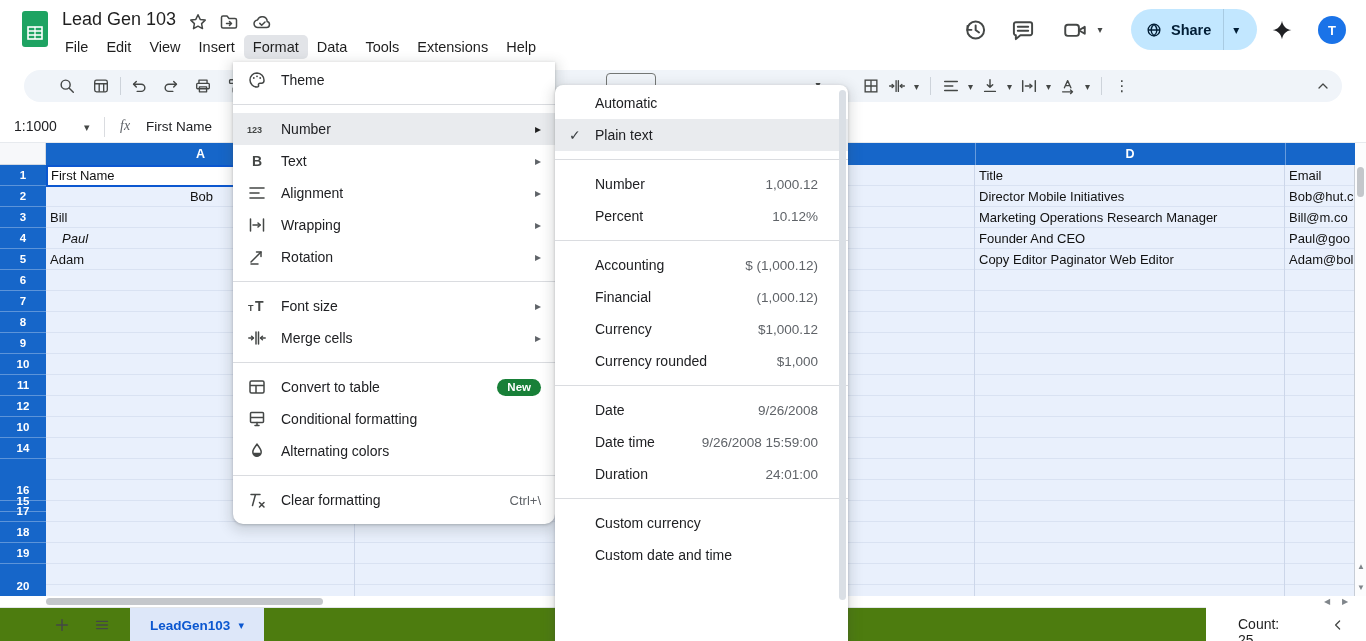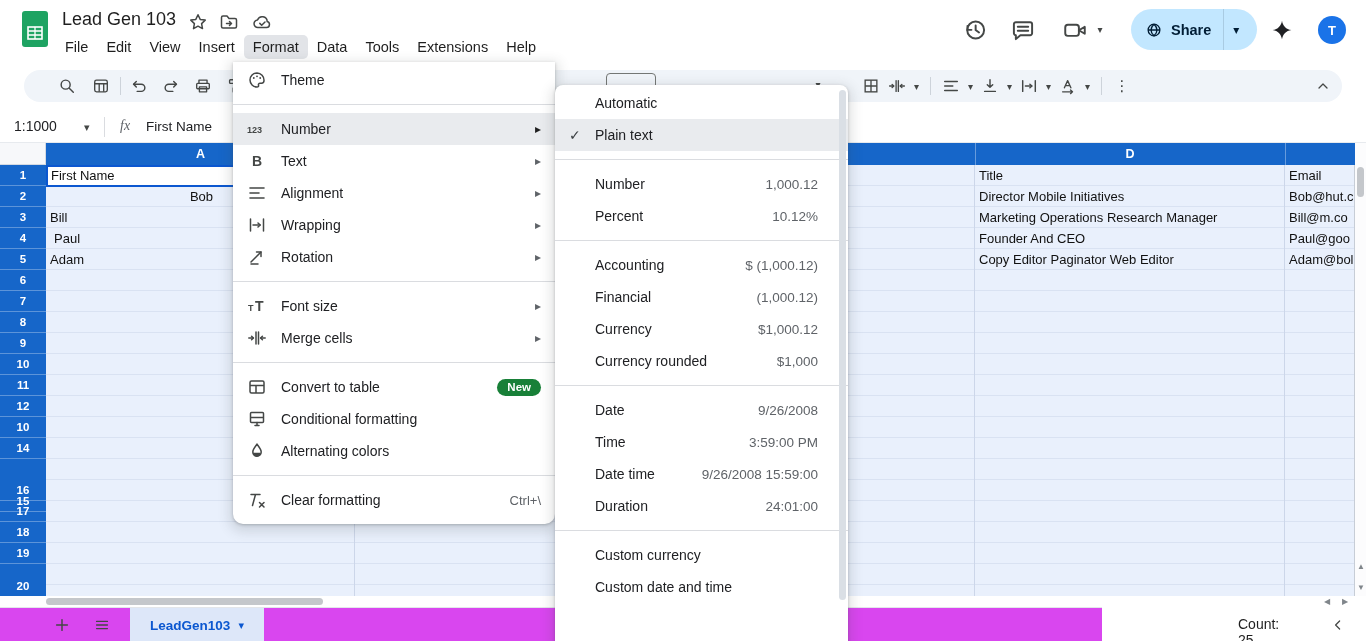--- a/index.html
+++ b/index.html
@@ -70,21 +70,21 @@
     border:2px solid #0b57d0;box-sizing:border-box;line-height:18px;padding-left:3px;
     font-size:13px;color:#111;z-index:2;}
   
   #vscroll{position:absolute;left:1355px;top:0;width:11px;height:453px;background:#fcfcfd;}
   #vthumb{position:absolute;left:2px;top:24px;width:7px;height:30px;border-radius:4px;background:#c4c7cb;}
   .scr-arrow{position:absolute;font-size:8px;color:#80868b;line-height:8px;}
   #hscroll{position:absolute;left:0;top:453px;width:1366px;height:11px;background:#fff;}
   #hthumb{position:absolute;left:46px;top:2px;width:277px;height:7px;border-radius:4px;background:#c4c7cb;}
 
   
-  #bottombar{position:absolute;left:0;top:607px;width:1102px;height:34px;background:#d946ef;
+  #bottombar{position:absolute;left:0;top:607px;width:1206px;height:34px;background:#4d7c0f;
     border-top:1px solid #e3e6ea;z-index:5;}
   #add-sheet{position:absolute;left:50px;top:5px;width:24px;height:24px;color:#444746;}
   #all-sheets{position:absolute;left:90px;top:5px;width:24px;height:24px;color:#444746;}
   #add-sheet svg,#all-sheets svg{width:18px;height:18px;margin:3px;}
   #sheet-tab{position:absolute;left:130px;top:0;height:34px;min-width:134px;background:#dde7f9;
     display:flex;align-items:center;justify-content:center;padding:0 10px;box-sizing:border-box;}
   #sheet-tab-label{font-size:13.5px;font-weight:700;color:#0b57d0;}
   #sheet-tab-caret{font-size:11px;color:#0b57d0;margin-left:8px;}
   #count-badge{position:absolute;left:1238px;top:8px;font-size:14px;color:#1f1f1f;}
   #expand-chev{position:absolute;left:1328px;top:7px;width:20px;height:20px;color:#444746;}
@@ -334,21 +334,21 @@
         <div class="row-num" style="top: 378px;">19</div>
         <div class="row-num" style="top: 399px; margin-top: 12px;">20</div>
       </div>
     <div id="cells">
         <div class="v-grid" style="left: 308px;"></div>
         <div class="v-grid" style="left: 618px;"></div>
         <div class="v-grid" style="left: 928px;"></div>
         <div class="v-grid" style="left: 1238px;"></div>
         <div class="cell" style="left: 4px; top: 21px; width: 303px; text-align: center;">Bob</div>
         <div class="cell" style="left: 4px; top: 42px; width: 303px;">Bill</div>
-        <div class="cell" style="left: 8px; top: 63px; width: 303px;">Paul</div>
+        <div class="cell" style="left: 16px; top: 63px; width: 303px; font-style: italic;">Paul</div>
         <div class="cell" style="left: 4px; top: 84px; width: 303px;">Adam</div>
         <div class="cell" style="left: 933px; top: 0px; width: 304px;">Title</div>
         <div class="cell" style="left: 933px; top: 21px; width: 304px;">Director Mobile Initiatives</div>
         <div class="cell" style="left: 933px; top: 42px; width: 304px;">Marketing Operations Research Manager</div>
         <div class="cell" style="left: 933px; top: 63px; width: 304px;">Founder And CEO</div>
         <div class="cell" style="left: 933px; top: 84px; width: 304px;">Copy Editor Paginator Web Editor</div>
         <div class="cell" style="left: 1243px; top: 0px; width: 304px;">Email</div>
         <div class="cell" style="left: 1243px; top: 21px; width: 304px;">Bob@hut.c</div>
         <div class="cell" style="left: 1243px; top: 42px; width: 304px;">Bill@m.co</div>
         <div class="cell" style="left: 1243px; top: 63px; width: 304px;">Paul@goo</div>
@@ -535,25 +535,20 @@
         <div class="nm-value">$1,000</div>
       </div>
       <div class="m-sep"></div>
       <div class="nm-item">
         <div class="nm-check"></div>
         <div class="nm-label">Date</div>
         <div class="nm-value">9/26/2008</div>
       </div>
       <div class="nm-item">
         <div class="nm-check"></div>
-        <div class="nm-label">Time</div>
-        <div class="nm-value">3:59:00 PM</div>
-      </div>
-      <div class="nm-item">
-        <div class="nm-check"></div>
         <div class="nm-label">Date time</div>
         <div class="nm-value">9/26/2008 15:59:00</div>
       </div>
       <div class="nm-item">
         <div class="nm-check"></div>
         <div class="nm-label">Duration</div>
         <div class="nm-value">24:01:00</div>
       </div>
       <div class="m-sep"></div>
       <div class="nm-item">

